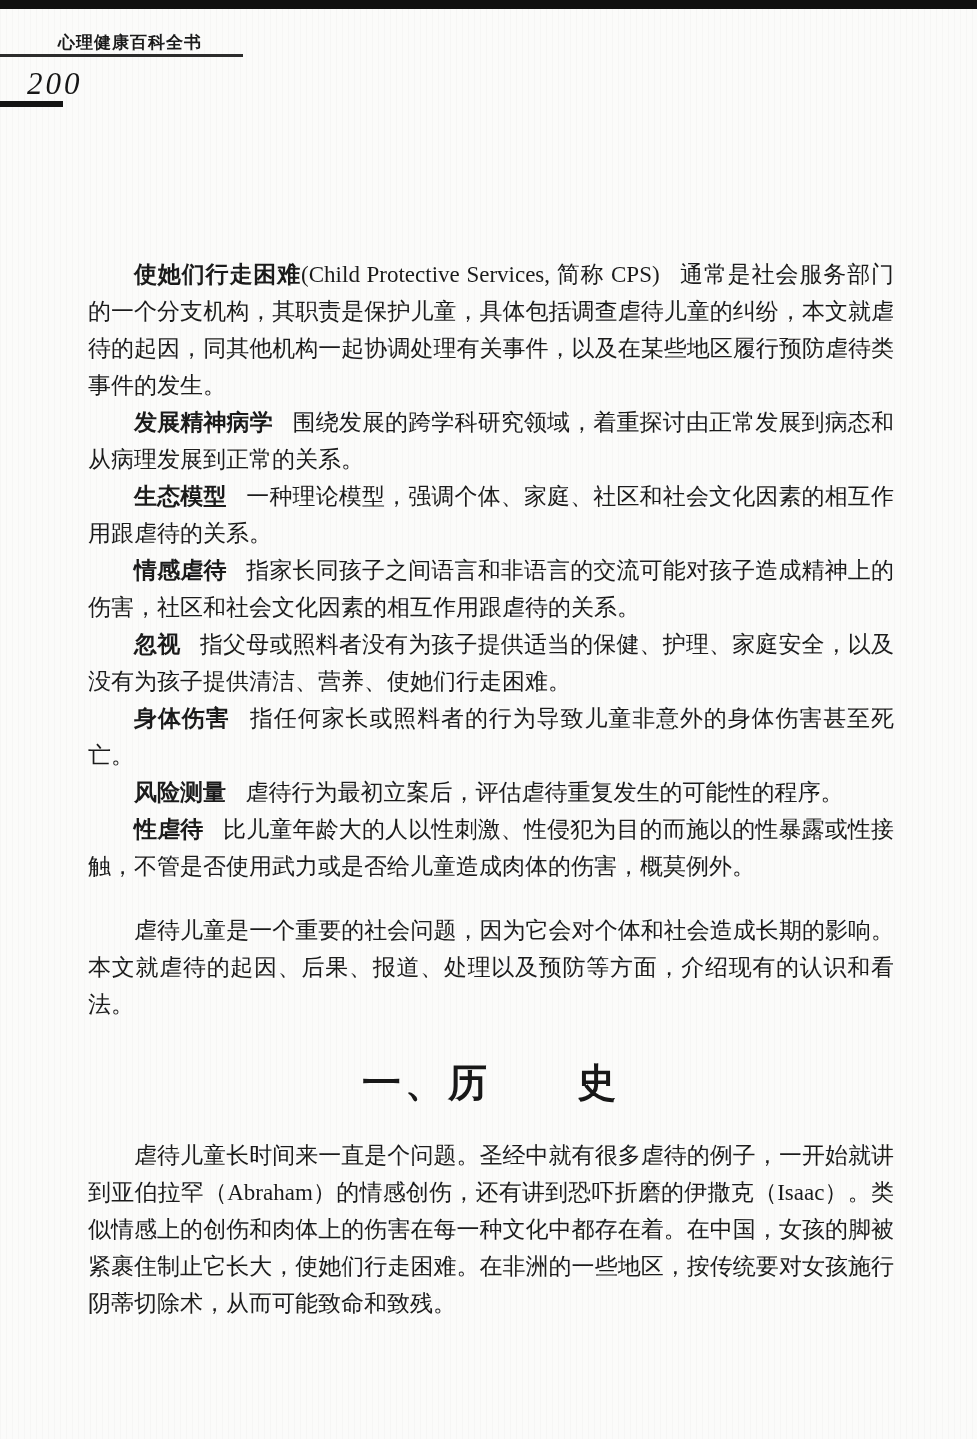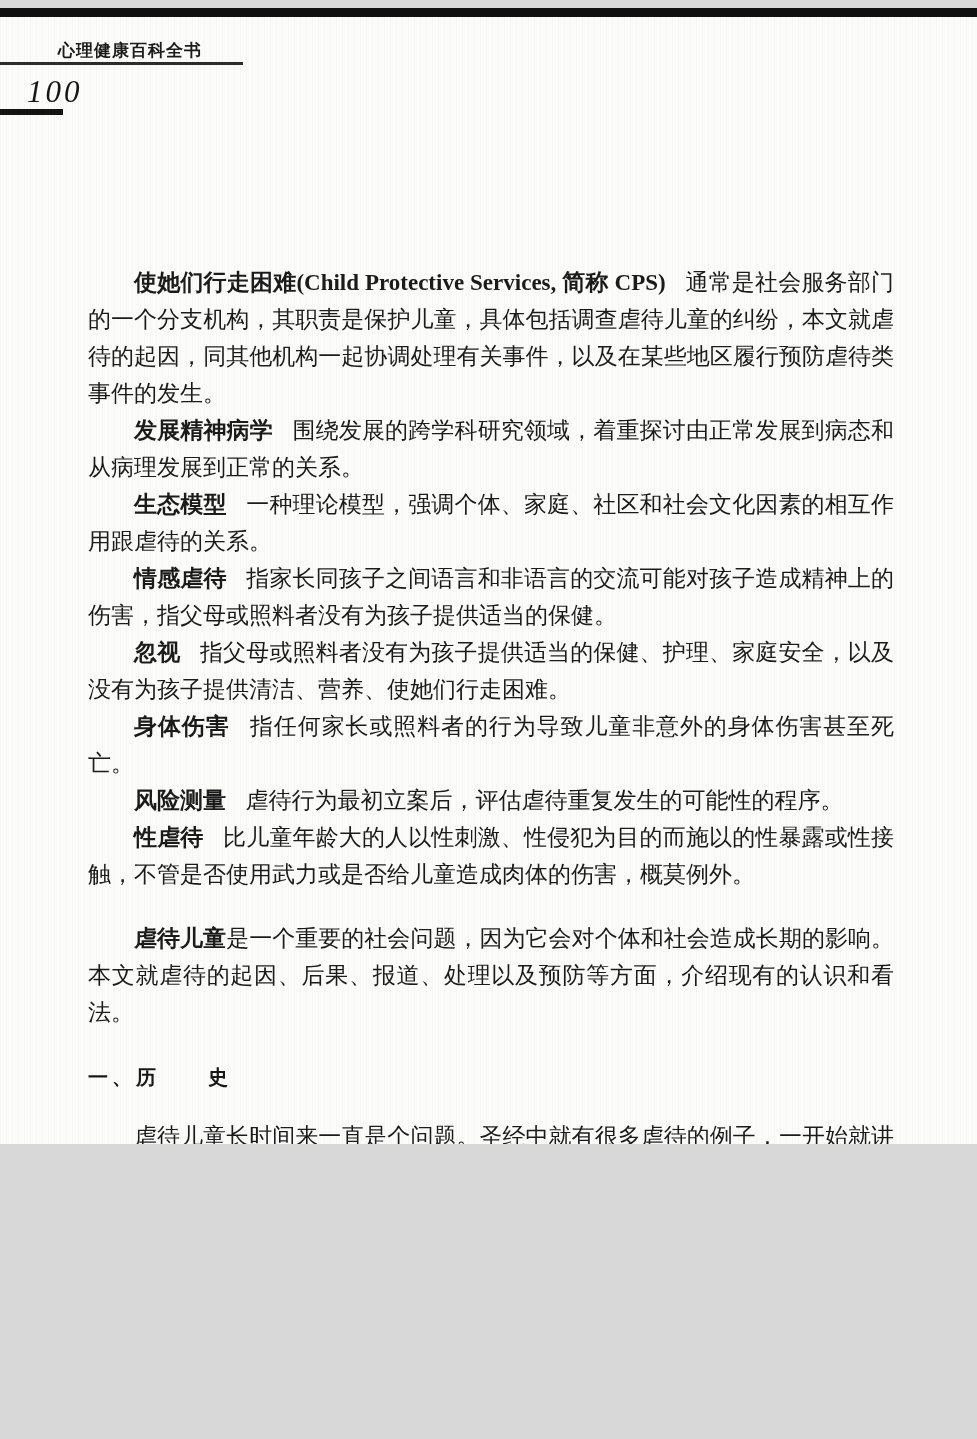--- a/index.html
+++ b/index.html
@@ -3,22 +3,22 @@
 <meta charset="utf-8">
 <style>
   html, body {
     margin: 0;
     padding: 0;
     background: #d8d8d8;
   }
   .page {
     position: relative;
     width: 977px;
-    height: 1136px;
-    margin: 8px auto;
+    height: 1439px;
+    margin: 0 auto;
     background-color: #fbfbfa;
     background-image: repeating-linear-gradient(
       90deg,
       rgba(0,0,0,0.018) 0px, rgba(0,0,0,0.018) 1px,
       rgba(0,0,0,0) 1px, rgba(0,0,0,0) 6px
     );
     overflow: hidden;
     font-family: "Liberation Serif", "DejaVu Serif", serif;
     color: #1b1b1b;
   }
@@ -69,54 +69,55 @@
     width: 806px;
   }
   .content p {
     margin: 0;
     font-size: 23px;
     line-height: 37px;
     text-align: justify;
     text-indent: 2em;
   }
   .term { font-weight: bold; }
-  .term-en { font-weight: bold; }
+  .term-en { font-weight: normal; }
   .gap { display: inline-block; width: 0.85em; }
   .intro-para { margin-top: 27px !important; }
-  .intro-lead { font-weight: bold; }
+  .intro-lead { font-weight: normal; }
   .section-heading {
     margin: 33px 0 27px 0;
-    font-size: 20px;
+    text-align: center;
+    font-size: 39px;
     font-weight: bold;
     letter-spacing: 4px;
     color: #181818;
   }
 </style>
 </head>
 <body>
 
 <div class="page">
 
   <div class="scan-bar-top"></div>
 
   <div class="running-header">心理健康百科全书</div>
   <div class="header-rule"></div>
 
-  <div class="page-number">100</div>
+  <div class="page-number">200</div>
   <div class="page-number-rule"></div>
 
   <div class="content">
 
     <p class="entry"><span class="term">使她们行走困难</span><span class="term-en">(Child Protective Services, 简称 CPS)</span><span class="gap"></span><span class="def">通常是社会服务部门的一个分支机构，其职责是保护儿童，具体包括调查虐待儿童的纠纷，本文就虐待的起因，同其他机构一起协调处理有关事件，以及在某些地区履行预防虐待类事件的发生。</span></p>
 
     <p class="entry"><span class="term">发展精神病学</span><span class="gap"></span><span class="def">围绕发展的跨学科研究领域，着重探讨由正常发展到病态和从病理发展到正常的关系。</span></p>
 
     <p class="entry"><span class="term">生态模型</span><span class="gap"></span><span class="def">一种理论模型，强调个体、家庭、社区和社会文化因素的相互作用跟虐待的关系。</span></p>
 
-    <p class="entry"><span class="term">情感虐待</span><span class="gap"></span><span class="def">指家长同孩子之间语言和非语言的交流可能对孩子造成精神上的伤害，指父母或照料者没有为孩子提供适当的保健。</span></p>
+    <p class="entry"><span class="term">情感虐待</span><span class="gap"></span><span class="def">指家长同孩子之间语言和非语言的交流可能对孩子造成精神上的伤害，社区和社会文化因素的相互作用跟虐待的关系。</span></p>
 
     <p class="entry"><span class="term">忽视</span><span class="gap"></span><span class="def">指父母或照料者没有为孩子提供适当的保健、护理、家庭安全，以及没有为孩子提供清洁、营养、使她们行走困难。</span></p>
 
     <p class="entry"><span class="term">身体伤害</span><span class="gap"></span><span class="def">指任何家长或照料者的行为导致儿童非意外的身体伤害甚至死亡。</span></p>
 
     <p class="entry"><span class="term">风险测量</span><span class="gap"></span><span class="def">虐待行为最初立案后，评估虐待重复发生的可能性的程序。</span></p>
 
     <p class="entry"><span class="term">性虐待</span><span class="gap"></span><span class="def">比儿童年龄大的人以性刺激、性侵犯为目的而施以的性暴露或性接触，不管是否使用武力或是否给儿童造成肉体的伤害，概莫例外。</span></p>
 
 

